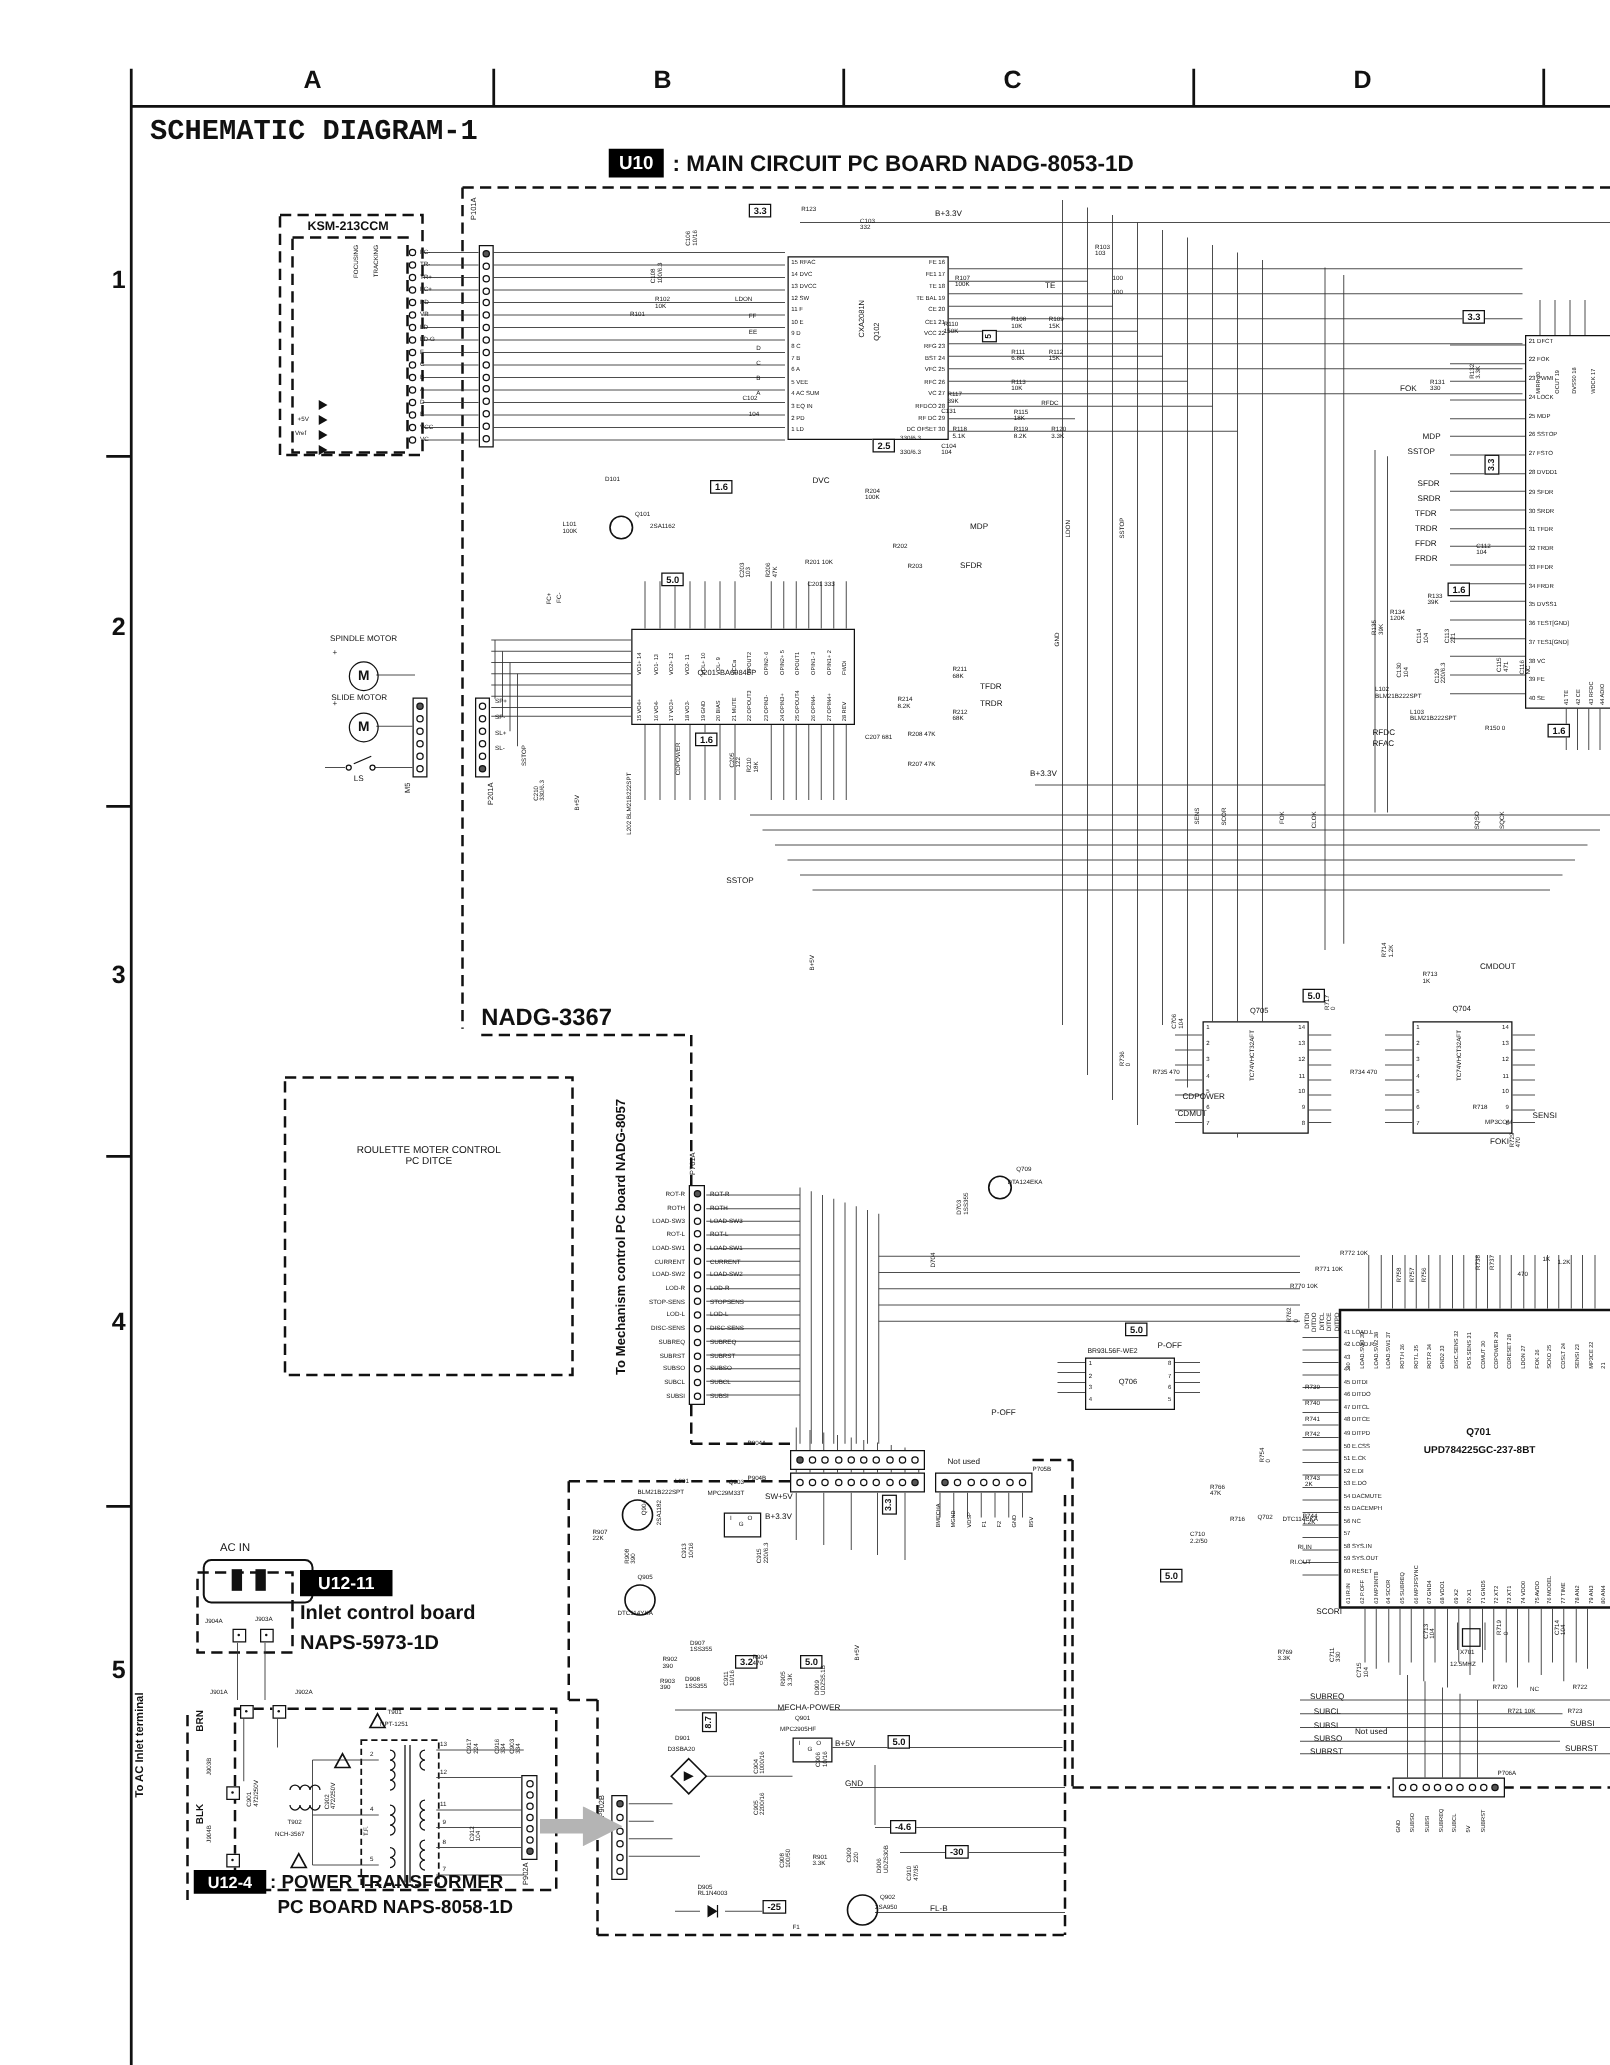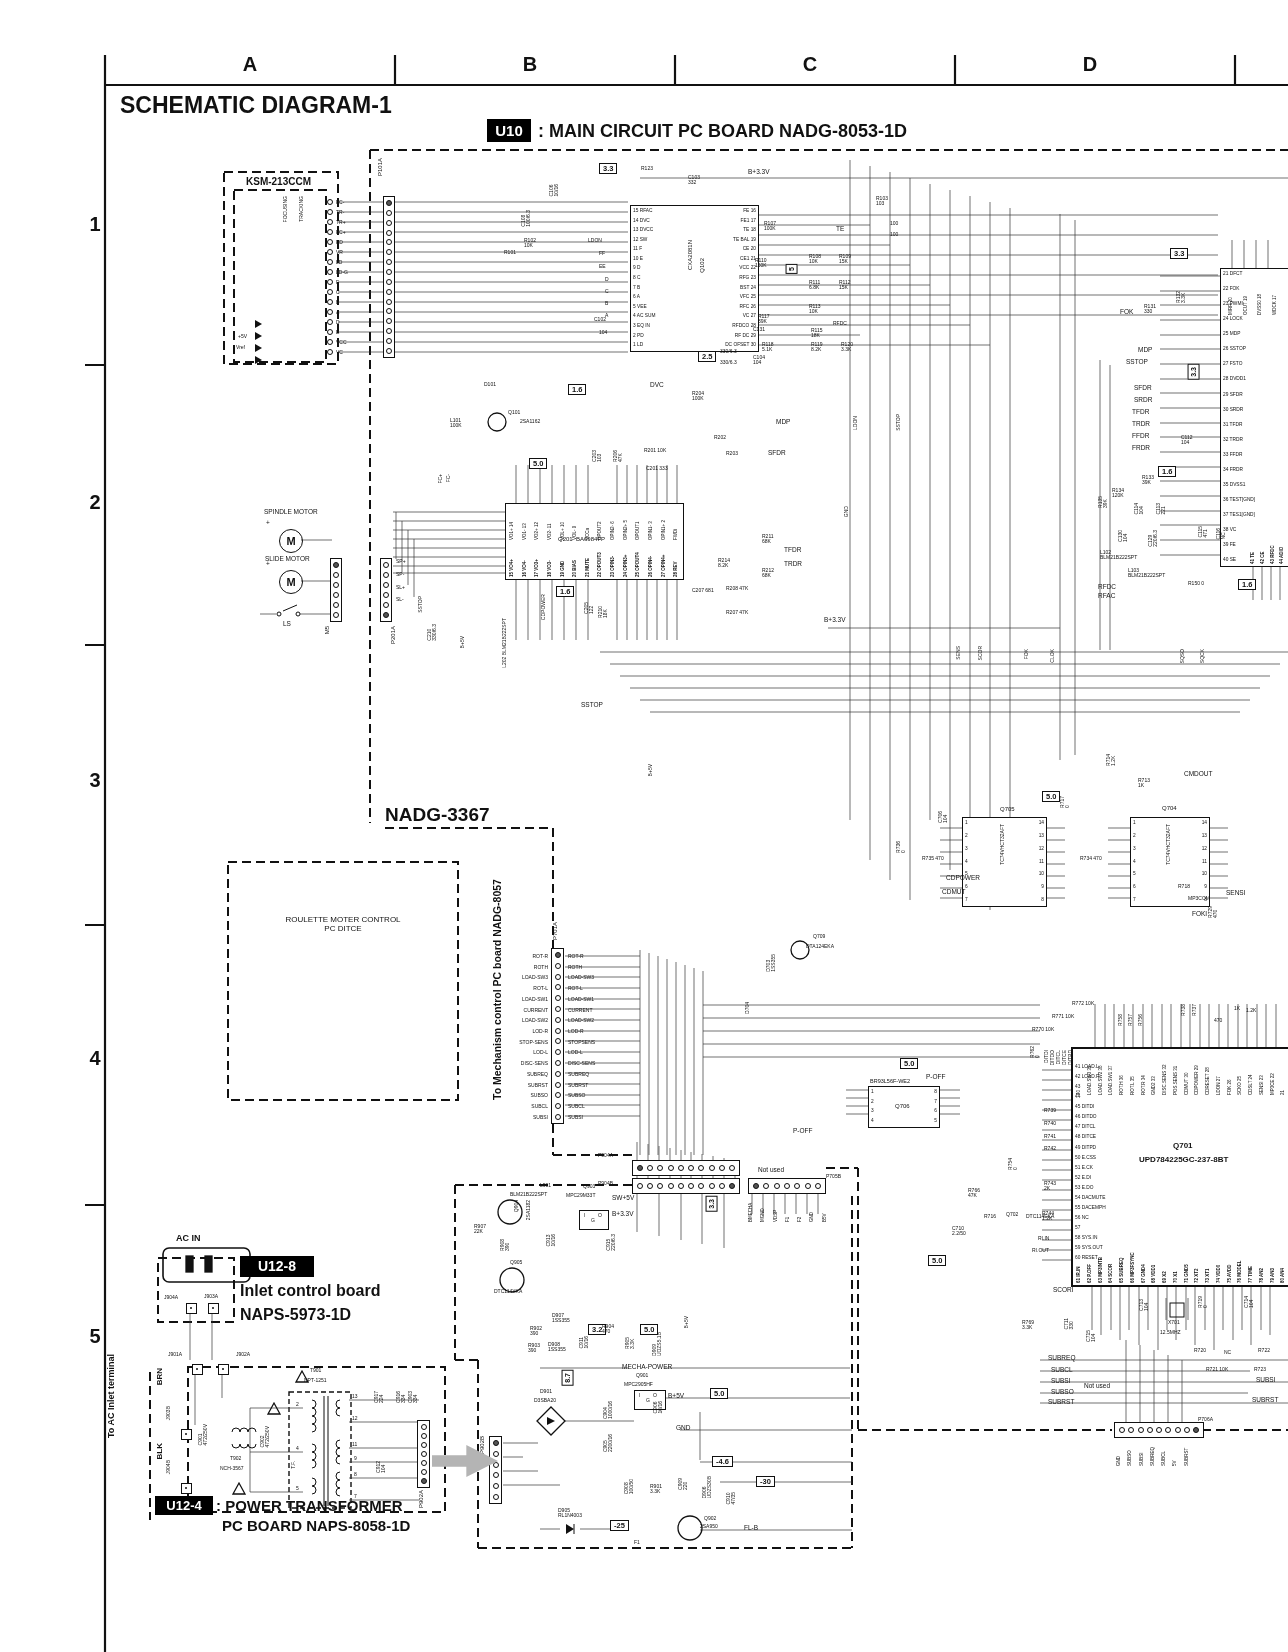--- a/index.html
+++ b/index.html
@@ -2,21 +2,21 @@
 <html><head>
 <meta charset="utf-8">
 <style>
   html,body{margin:0;padding:0;background:#f6f6f4;}
   #stage{position:relative;width:1288px;height:1652px;background:#fff;overflow:hidden;
          font-family:"Liberation Sans","DejaVu Sans",sans-serif;color:#111;}
   svg{position:absolute;left:0;top:0;pointer-events:none;}
   .L{position:absolute;white-space:pre-line;line-height:1.08;color:#111;}
   .s{font-size:5px;}
   .m{font-size:6.5px;}
-  .b{font-size:8px;font-weight:bold;}
+  .b{font-size:8px;font-weight:normal;}
   .v{font-size:5px;writing-mode:vertical-rl;transform:rotate(180deg);white-space:pre;}
   .vb{font-size:8px;font-weight:bold;writing-mode:vertical-rl;transform:rotate(180deg);}
   .box{font-size:7.5px;font-weight:bold;border:1.3px solid #111;padding:0 3px;background:#fff;line-height:1.25;}
   .vbox{font-size:7px;font-weight:bold;border:1.3px solid #111;padding:2px 1px;background:#fff;
         writing-mode:vertical-rl;transform:rotate(180deg);}
   .ic{position:absolute;border:1.8px solid #111;background:#fff;}
   .pcol{position:absolute;top:3px;bottom:3px;display:flex;flex-direction:column;justify-content:space-between;}
   .pcol.l{left:2px;text-align:left;}
   .pcol.r{right:2px;text-align:right;}
   .pl{font-size:4.8px;white-space:nowrap;line-height:1;}
@@ -133,21 +133,21 @@
       <div class="gridlabel">D</div>
     </div>
   <div id="grows">
       <div class="gridlabel">1</div>
       <div class="gridlabel">2</div>
       <div class="gridlabel">3</div>
       <div class="gridlabel">4</div>
       <div class="gridlabel">5</div>
     </div>
 
-  <div class="title" style="left:120px;top:92px;font-size:23px;">SCHEMATIC DIAGRAM-1</div>
+  <div class="title" style="left:120px;top:92px;font-size:23px;font-family:Liberation Mono, monospace;">SCHEMATIC DIAGRAM-1</div>
   <div class="tag" style="left:487px;top:119px;width:44px;height:23px;font-size:15px;line-height:23px;">U10</div>
   <div class="title" style="left:538px;top:121px;font-size:18px;">: MAIN CIRCUIT PC BOARD  NADG-8053-1D</div>
 
   <div class="cname" style="left:246px;top:176px;font-size:10px;">KSM-213CCM</div>
   <div style="position:absolute;left:327px;top:197px;">
 
   <div style="height:10px;display:flex;align-items:center;gap:3px;">
         <span class="pin"></span>
         <span style="font-size:5px;">FC-</span>
       </div>
@@ -630,21 +630,21 @@
   <div class="pl" style="writing-mode:vertical-rl;transform:rotate(180deg);font-size:4.5px;">GND</div>
       <div class="pl" style="writing-mode:vertical-rl;transform:rotate(180deg);font-size:4.5px;">SUBSO</div>
       <div class="pl" style="writing-mode:vertical-rl;transform:rotate(180deg);font-size:4.5px;">SUBSI</div>
       <div class="pl" style="writing-mode:vertical-rl;transform:rotate(180deg);font-size:4.5px;">SUBREQ</div>
       <div class="pl" style="writing-mode:vertical-rl;transform:rotate(180deg);font-size:4.5px;">SUBCL</div>
       <div class="pl" style="writing-mode:vertical-rl;transform:rotate(180deg);font-size:4.5px;">5V</div>
       <div class="pl" style="writing-mode:vertical-rl;transform:rotate(180deg);font-size:4.5px;">SUBRST</div>
     </div>
 
   <div class="L b" style="left:176px;top:1234px;font-size:9px;">AC IN</div>
-  <div class="tag" style="left:240px;top:1256px;width:74px;height:21px;font-size:14px;line-height:21px;">U12-8</div>
+  <div class="tag" style="left:240px;top:1256px;width:74px;height:21px;font-size:14px;line-height:21px;">U12-11</div>
   <div class="title" style="left:240px;top:1282px;font-size:16px;">Inlet control board</div>
   <div class="title" style="left:240px;top:1306px;font-size:16px;">NAPS-5973-1D</div>
   <div class="tag" style="left:155px;top:1496px;width:58px;height:19px;font-size:13px;line-height:19px;">U12-4</div>
   <div class="title" style="left:216px;top:1497px;font-size:15px;">: POWER TRANSFORMER</div>
   <div class="title" style="left:222px;top:1517px;font-size:15px;">PC BOARD NAPS-8058-1D</div>
   <div class="L vb" style="left:107px;top:1318px;height:120px;font-size:9px;">To AC Inlet terminal</div>
 
   <div class="sq" style="left:186px;top:1303px;"></div>
   <div class="sq" style="left:208px;top:1303px;"></div>
   <div class="sq" style="left:192px;top:1364px;"></div>

